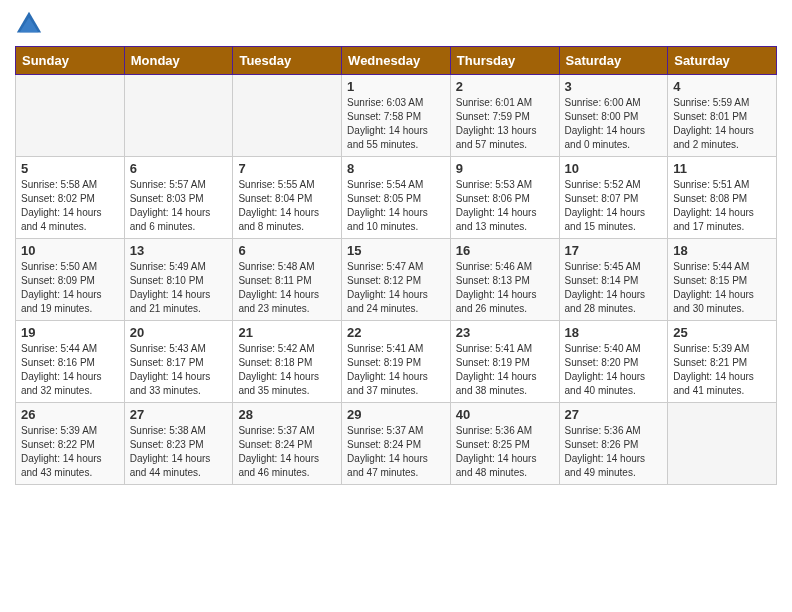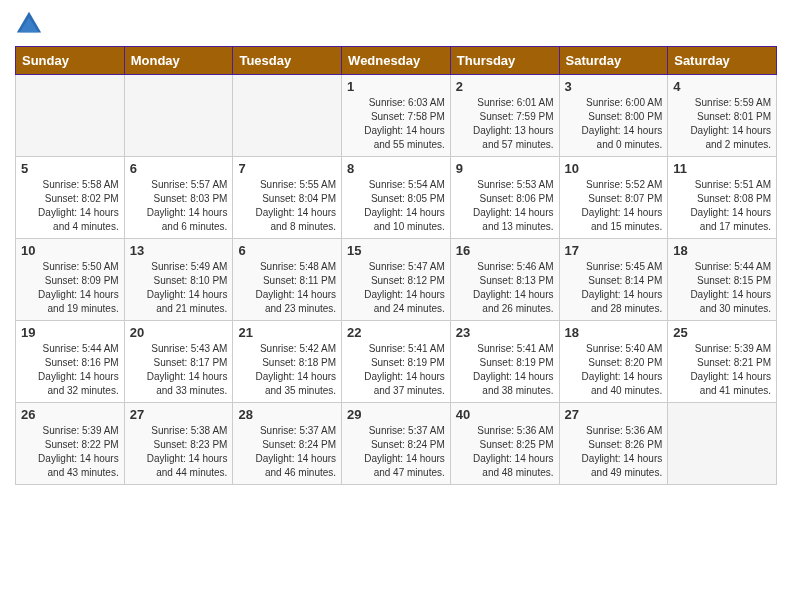--- a/index.html
+++ b/index.html
@@ -87,21 +87,20 @@
       font-size: 13px;
       font-weight: bold;
       color: #333;
       display: block;
       margin-bottom: 2px;
     }
     .day-info {
       font-size: 10px;
       color: #333;
       line-height: 1.4;
-      text-align: right;
     }
     .empty-cell {
       background: #f5f5f5 !important;
     }
   </style>
 </head>
 <body>
 
 <div class="header">
   <div class="logo">

